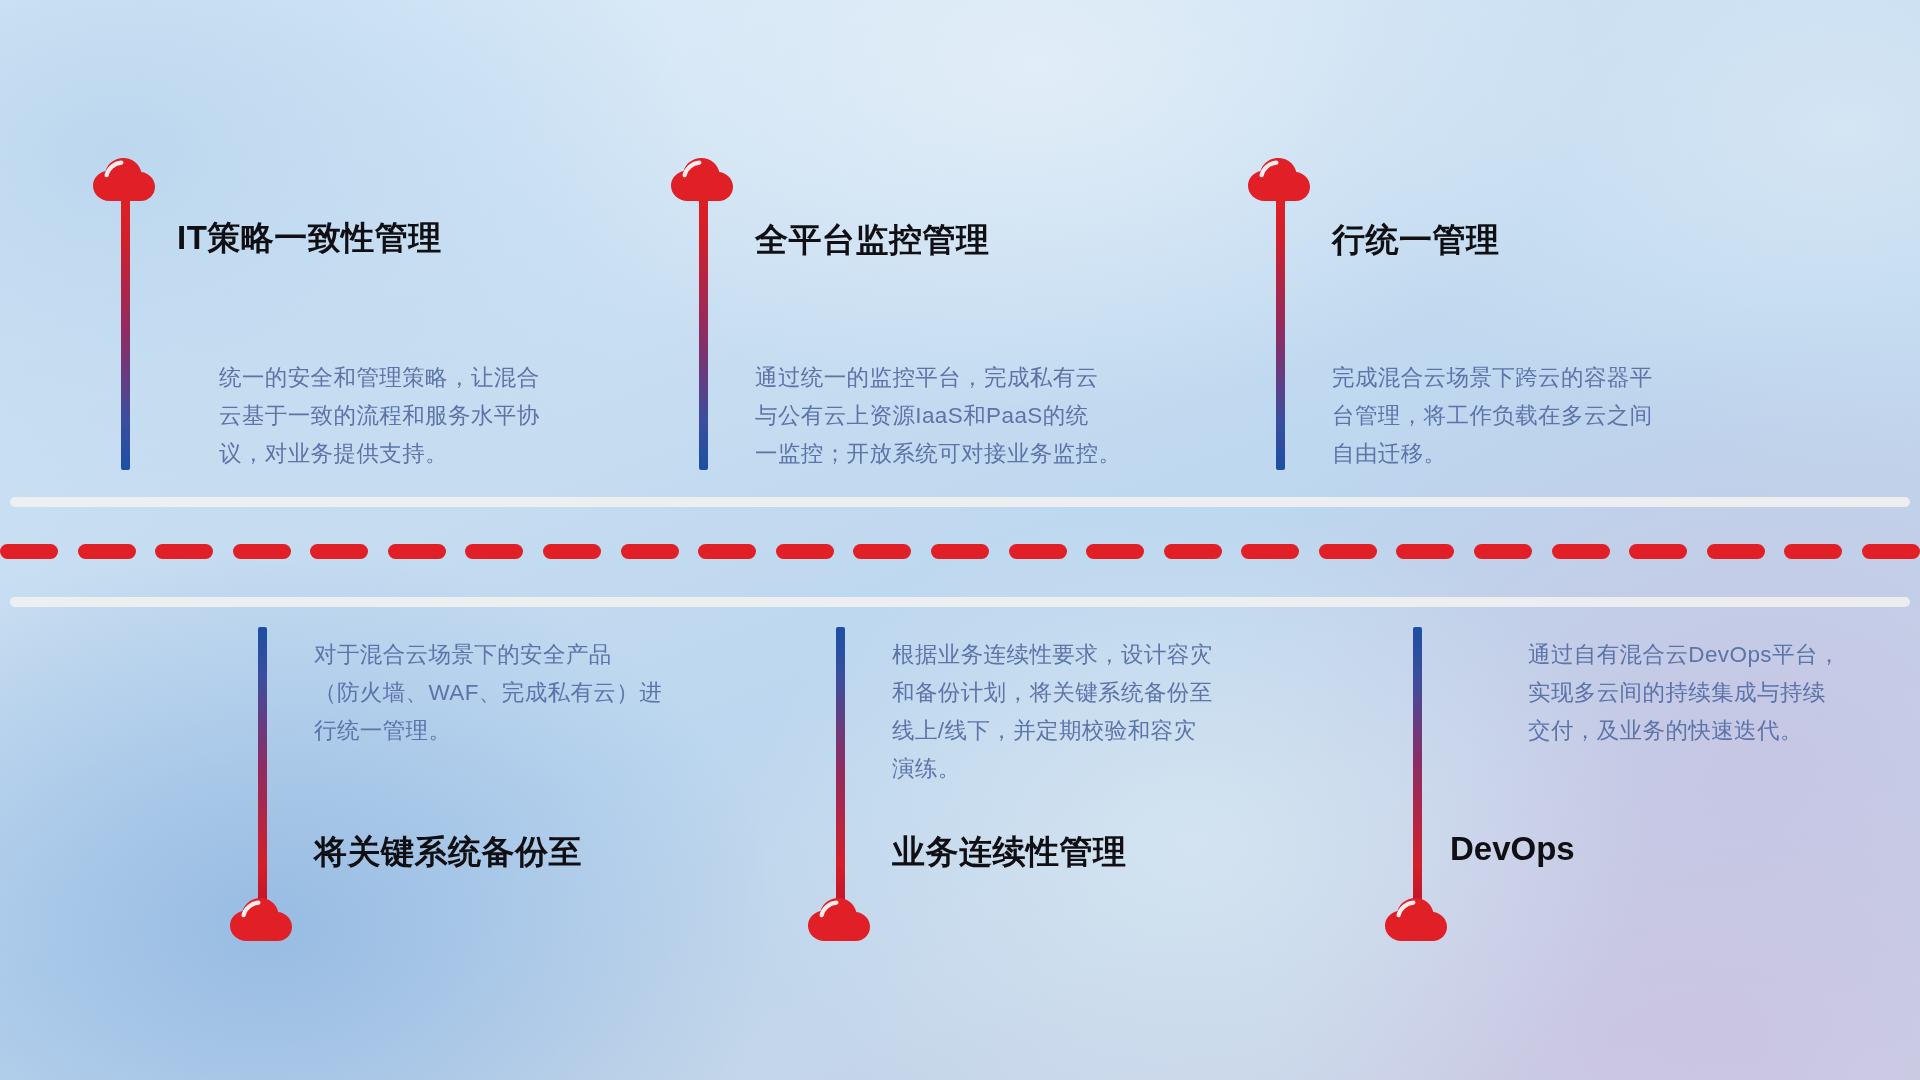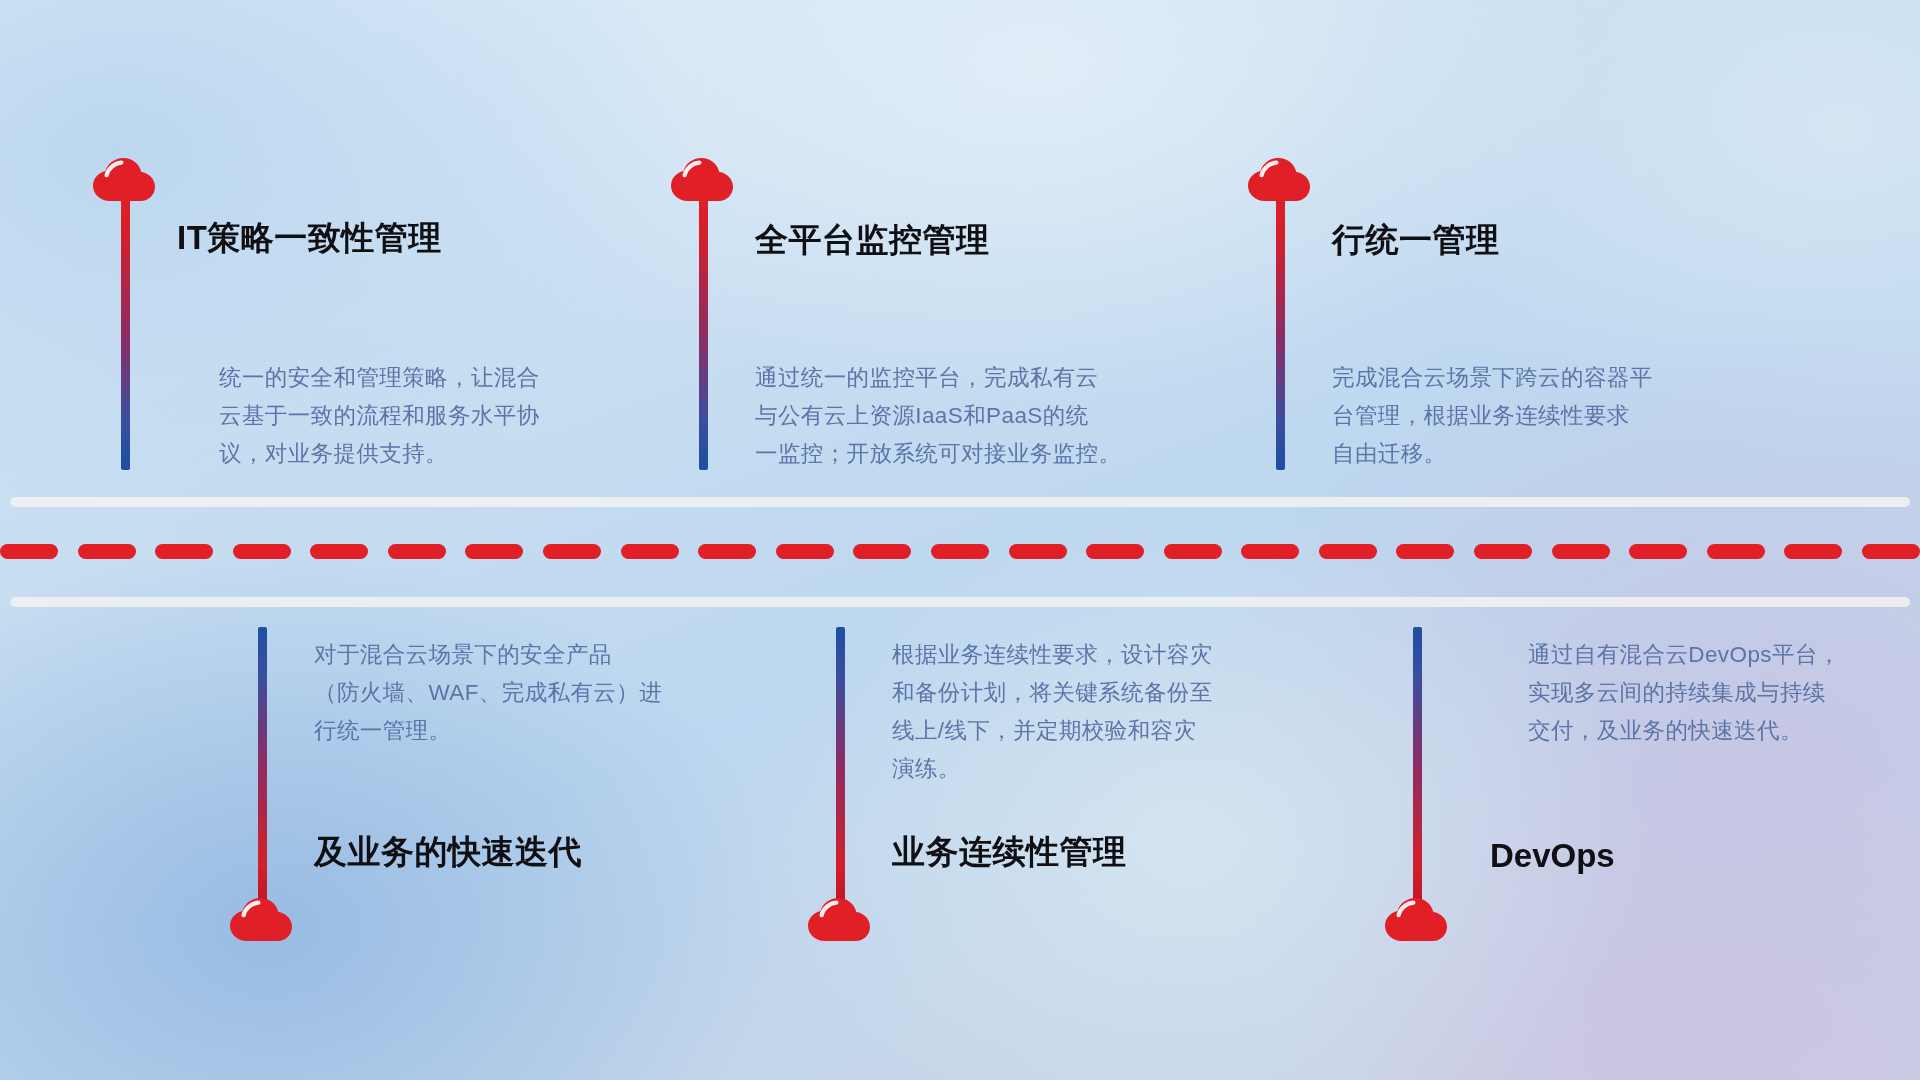--- a/index.html
+++ b/index.html
@@ -136,21 +136,21 @@
   #item-4 { left: 0; top: 0; }
   #item-4 .bar   { left: 836px; top: 627px; height: 277px; }
   #item-4 .cloud { left: 808px; top: 898px; }
   #item-4 .body  { left: 892px; top: 636px; }
   #item-4 .title { left: 892px; top: 830px; }
 
   #item-5 { left: 0; top: 0; }
   #item-5 .bar   { left: 1413px; top: 627px; height: 277px; }
   #item-5 .cloud { left: 1385px; top: 898px; }
   #item-5 .body  { left: 1528px; top: 636px; }
-  #item-5 .title { left: 1490px; top: 830px; margin-top: 7px; }
+  #item-5 .title { left: 1450px; top: 830px; }
 </style>
 </head>
 <body>
 
 <div id="stage">
 
   <div class="divider-line top"></div>
   <div class="dashed-rail" id="dashed-rail">
       <div class="dash" style="background: rgb(224, 31, 38);"></div>
       <div class="dash" style="background: rgb(224, 31, 38);"></div>
@@ -211,36 +211,36 @@
   <div class="item" id="item-2">
     <div class="cloud">
       <svg viewBox="0 0 62 44" xmlns="http://www.w3.org/2000/svg">
         <path d="M16.5 43 C7.4 43 0 36.2 0 27.8 C0 20.6 5.4 14.6 12.6 13.1 C14.6 5.5 21.8 0 30.3 0 C39.1 0 46.6 6 48.3 14.1 C56.1 15.1 62 21.4 62 29 C62 36.7 55.6 43 47.7 43 Z" fill="#e01f26"></path>
         <path d="M13.6 17.2 C15.2 10.3 21.2 5.2 28.4 4.6" stroke="#ffffff" stroke-width="4.2" stroke-linecap="round" fill="none" opacity="0.92"></path>
       </svg>
     </div>
     <div class="bar down"></div>
     <div class="title">行统一管理</div>
     <div class="body">完成混合云场景下跨云的容器平
-台管理，根据业务连续性要求
+台管理，将工作负载在多云之间
 自由迁移。</div>
   </div>
 
   <div class="item" id="item-3">
     <div class="bar up"></div>
     <div class="cloud">
       <svg viewBox="0 0 62 44" xmlns="http://www.w3.org/2000/svg">
         <path d="M16.5 43 C7.4 43 0 36.2 0 27.8 C0 20.6 5.4 14.6 12.6 13.1 C14.6 5.5 21.8 0 30.3 0 C39.1 0 46.6 6 48.3 14.1 C56.1 15.1 62 21.4 62 29 C62 36.7 55.6 43 47.7 43 Z" fill="#e01f26"></path>
         <path d="M13.6 17.2 C15.2 10.3 21.2 5.2 28.4 4.6" stroke="#ffffff" stroke-width="4.2" stroke-linecap="round" fill="none" opacity="0.92"></path>
       </svg>
     </div>
     <div class="body">对于混合云场景下的安全产品
 （防火墙、WAF、完成私有云）进
 行统一管理。</div>
-    <div class="title">及业务的快速迭代</div>
+    <div class="title">将关键系统备份至</div>
   </div>
 
   <div class="item" id="item-4">
     <div class="bar up"></div>
     <div class="cloud">
       <svg viewBox="0 0 62 44" xmlns="http://www.w3.org/2000/svg">
         <path d="M16.5 43 C7.4 43 0 36.2 0 27.8 C0 20.6 5.4 14.6 12.6 13.1 C14.6 5.5 21.8 0 30.3 0 C39.1 0 46.6 6 48.3 14.1 C56.1 15.1 62 21.4 62 29 C62 36.7 55.6 43 47.7 43 Z" fill="#e01f26"></path>
         <path d="M13.6 17.2 C15.2 10.3 21.2 5.2 28.4 4.6" stroke="#ffffff" stroke-width="4.2" stroke-linecap="round" fill="none" opacity="0.92"></path>
       </svg>
     </div>

